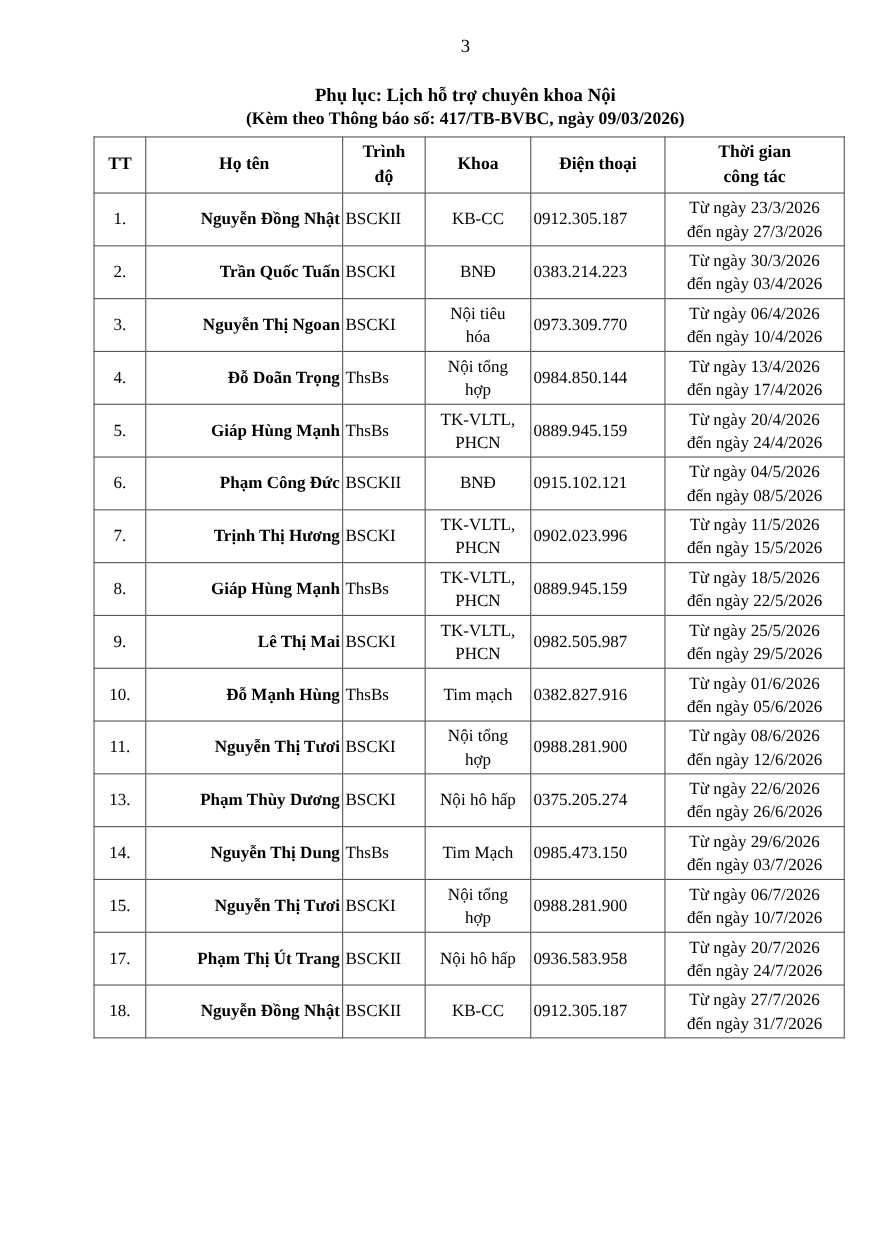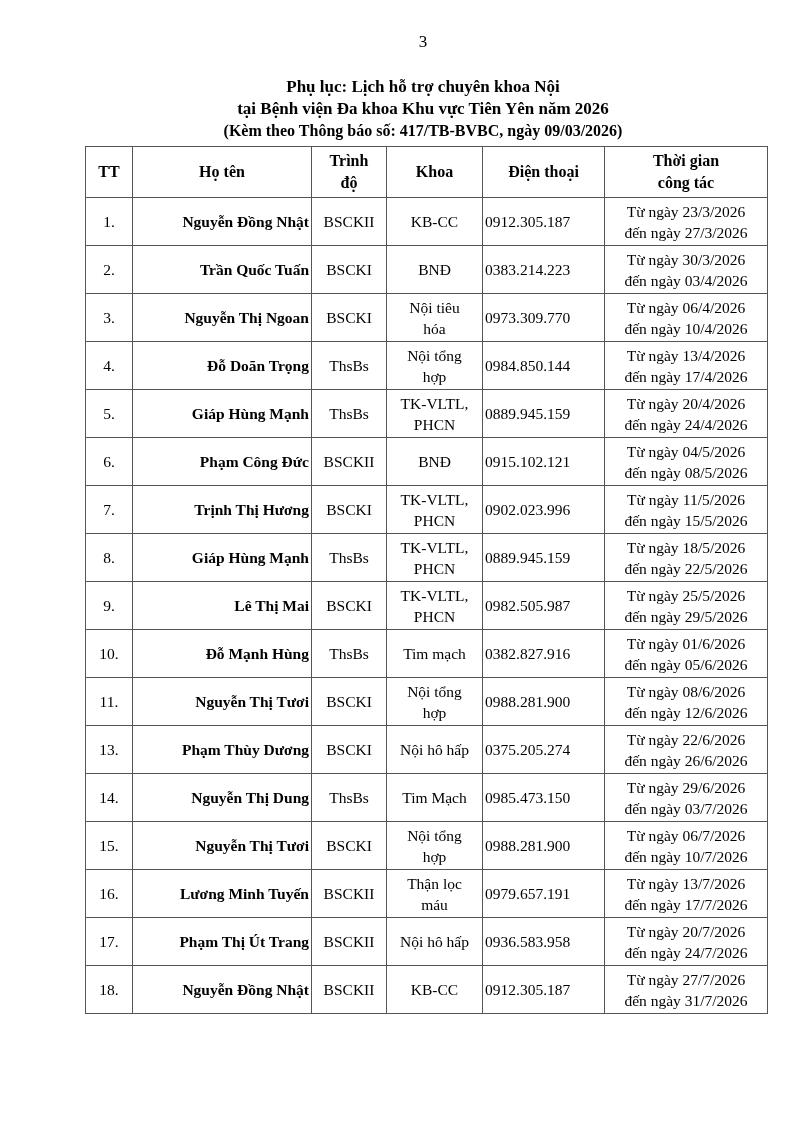--- a/index.html
+++ b/index.html
@@ -65,34 +65,33 @@
     line-height: 21px;
   }
   col.w-tt     { width: 47px;  }
   col.w-name   { width: 179px; }
   col.w-level  { width: 75px;  }
   col.w-dept   { width: 96px;  }
   col.w-phone  { width: 122px; }
   col.w-time   { width: 163px; }
   td.c-tt    { text-align: center; }
   td.c-name  { text-align: right; padding-left: 10px; font-weight: bold; }
-  td.c-level { text-align: center; }
+  td.c-level { }
   td.c-dept  { text-align: center; }
   td.c-phone { }
   td.c-time  { text-align: center; }
 </style>
 </head>
 <body>
 
 <div class="page">
   <div class="page-number">3</div>
 
   <div class="title-block">
     <div class="title-line">Phụ lục: Lịch hỗ trợ chuyên khoa Nội</div>
-    <div class="title-line">tại Bệnh viện Đa khoa Khu vực Tiên Yên năm 2026</div>
     <div class="title-note">(Kèm theo Thông báo số: 417/TB-BVBC, ngày 09/03/2026)</div>
   </div>
 
   <table class="schedule">
     <colgroup>
       <col class="w-tt">
         <col class="w-name">
         <col class="w-level">
       <col class="w-dept">
         <col class="w-phone">
@@ -253,30 +252,20 @@
     <td class="c-tt">15.</td>
     <td class="c-name">Nguyễn Thị Tươi</td>
     <td class="c-level">BSCKI</td>
     <td class="c-dept">Nội tổng
 hợp</td>
     <td class="c-phone">0988.281.900</td>
     <td class="c-time">Từ ngày 06/7/2026
 đến ngày 10/7/2026</td>
   </tr>
 
-  <tr>
-    <td class="c-tt">16.</td>
-    <td class="c-name">Lương Minh Tuyến</td>
-    <td class="c-level">BSCKII</td>
-    <td class="c-dept">Thận lọc
-máu</td>
-    <td class="c-phone">0979.657.191</td>
-    <td class="c-time">Từ ngày 13/7/2026
-đến ngày 17/7/2026</td>
-  </tr>
 
   <tr>
     <td class="c-tt">17.</td>
     <td class="c-name">Phạm Thị Út Trang</td>
     <td class="c-level">BSCKII</td>
     <td class="c-dept">Nội hô hấp</td>
     <td class="c-phone">0936.583.958</td>
     <td class="c-time">Từ ngày 20/7/2026
 đến ngày 24/7/2026</td>
   </tr>

